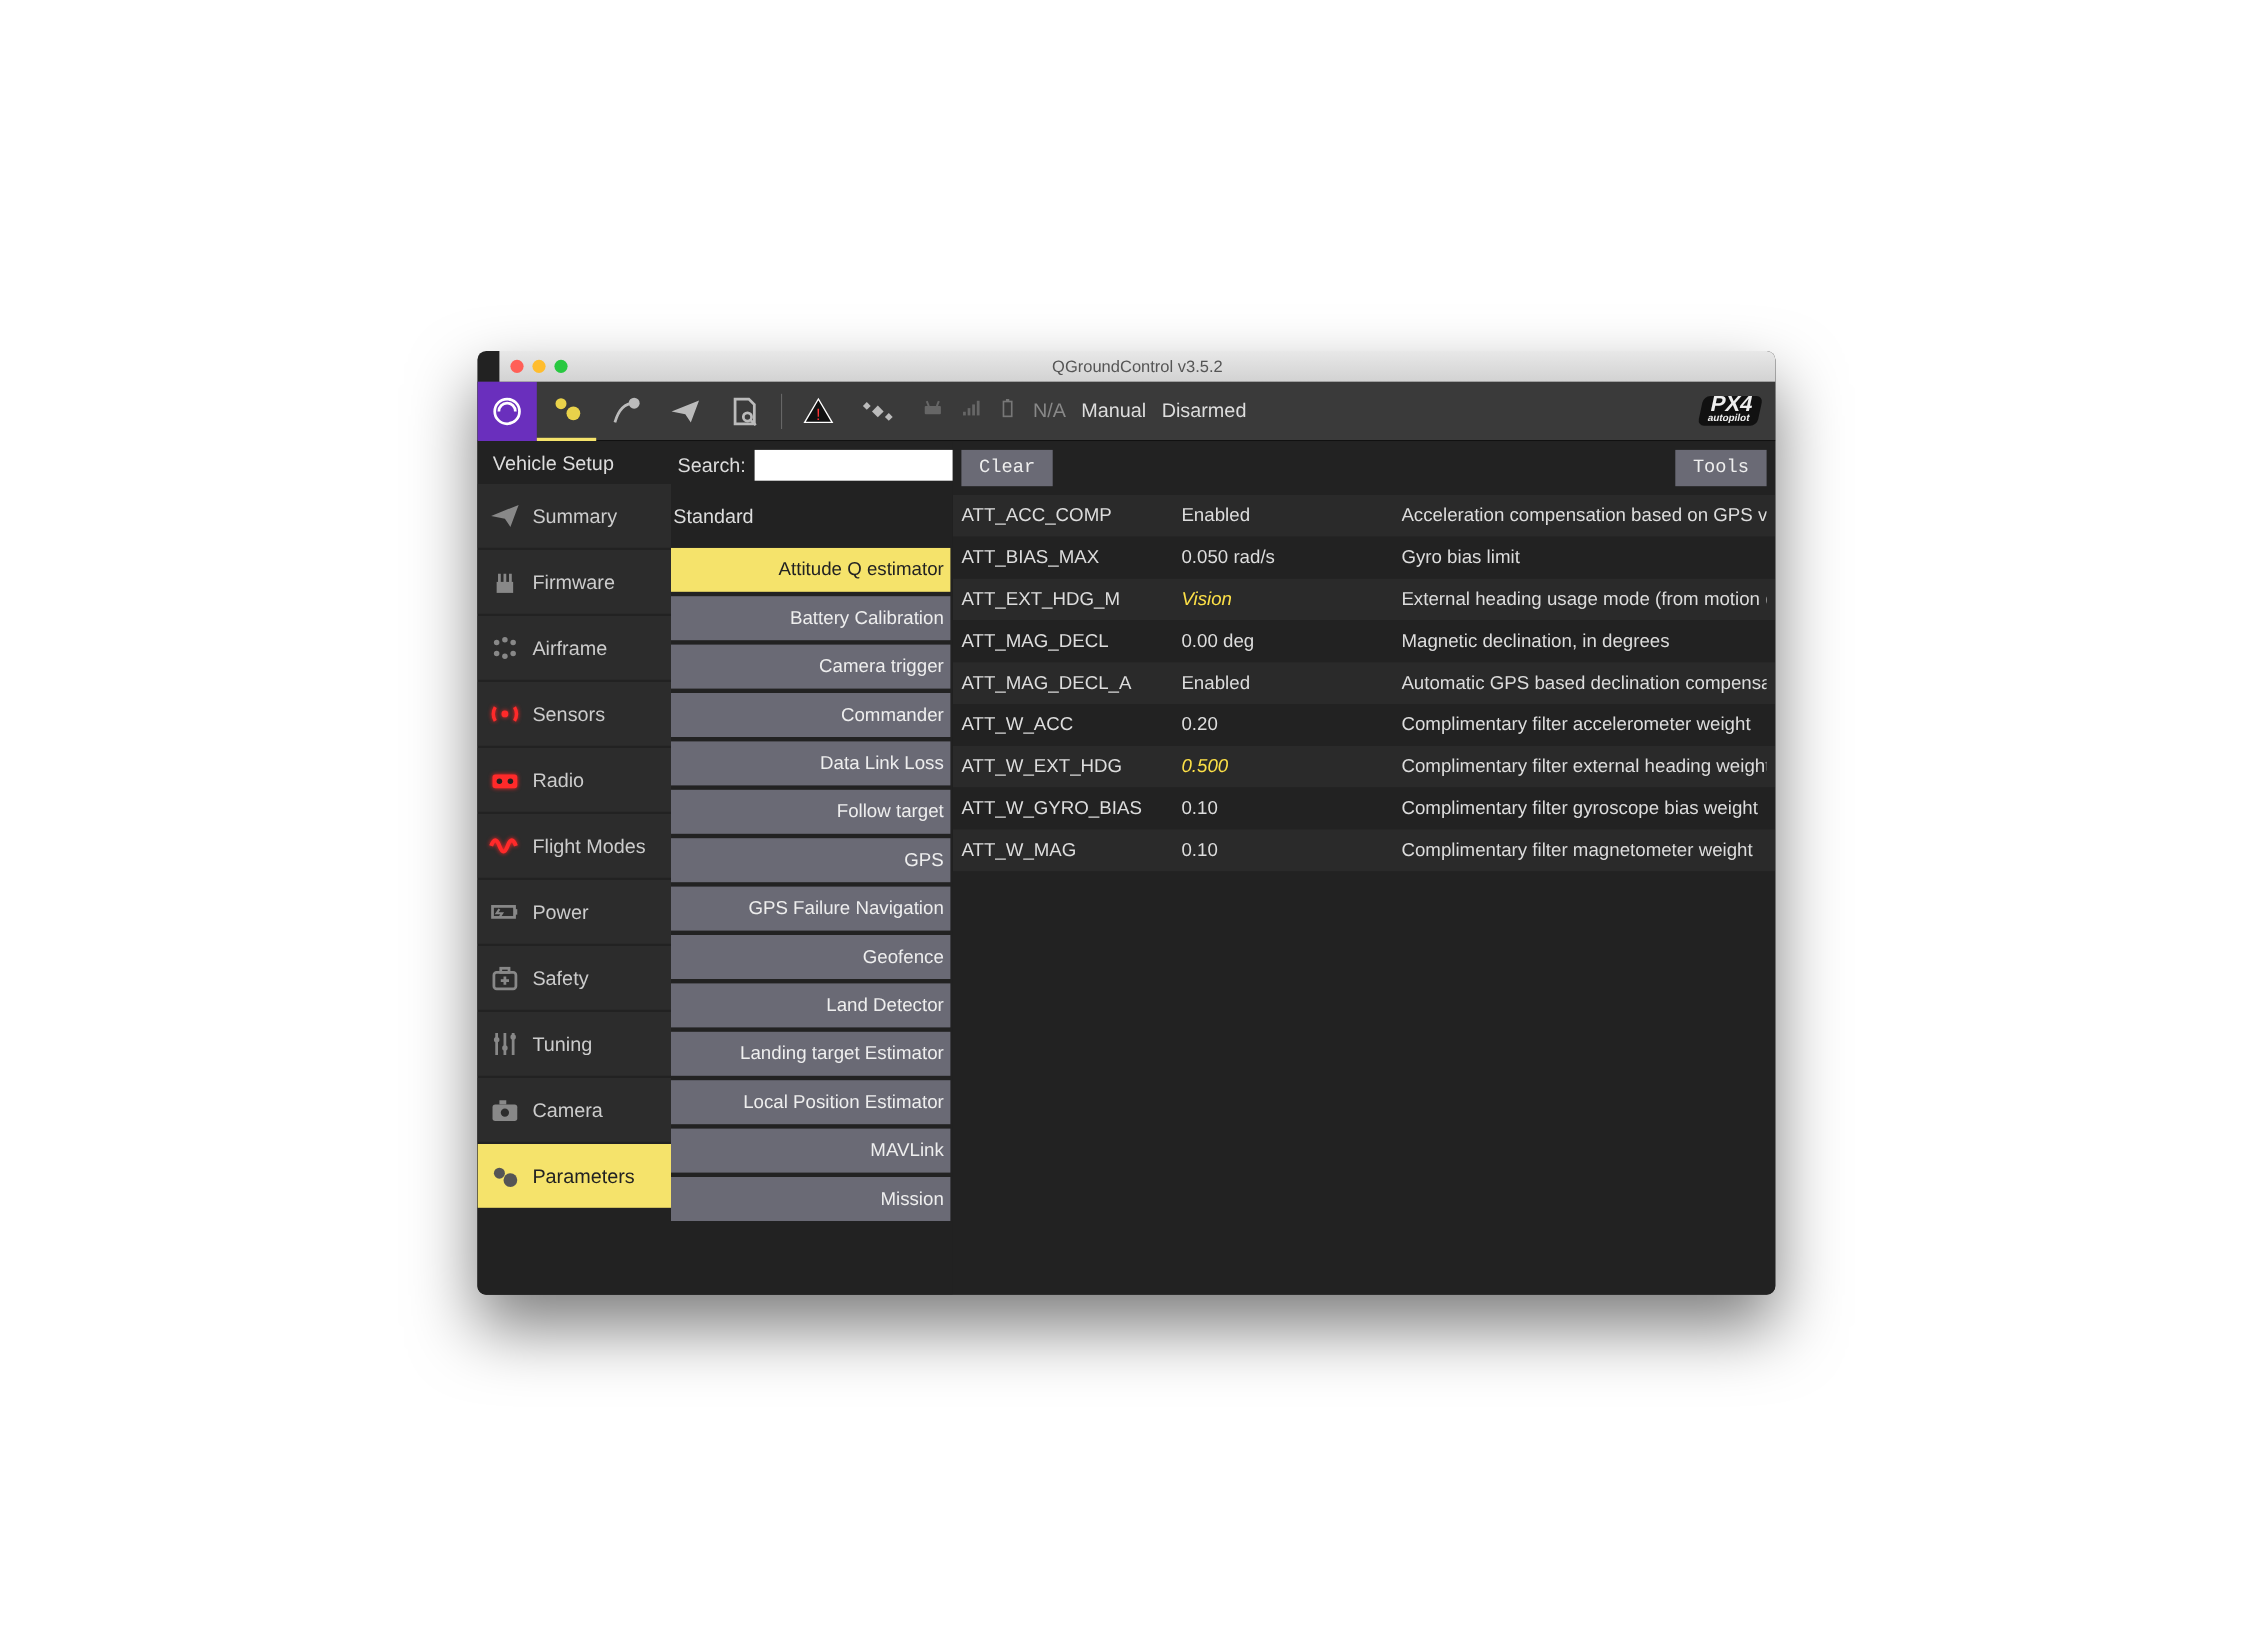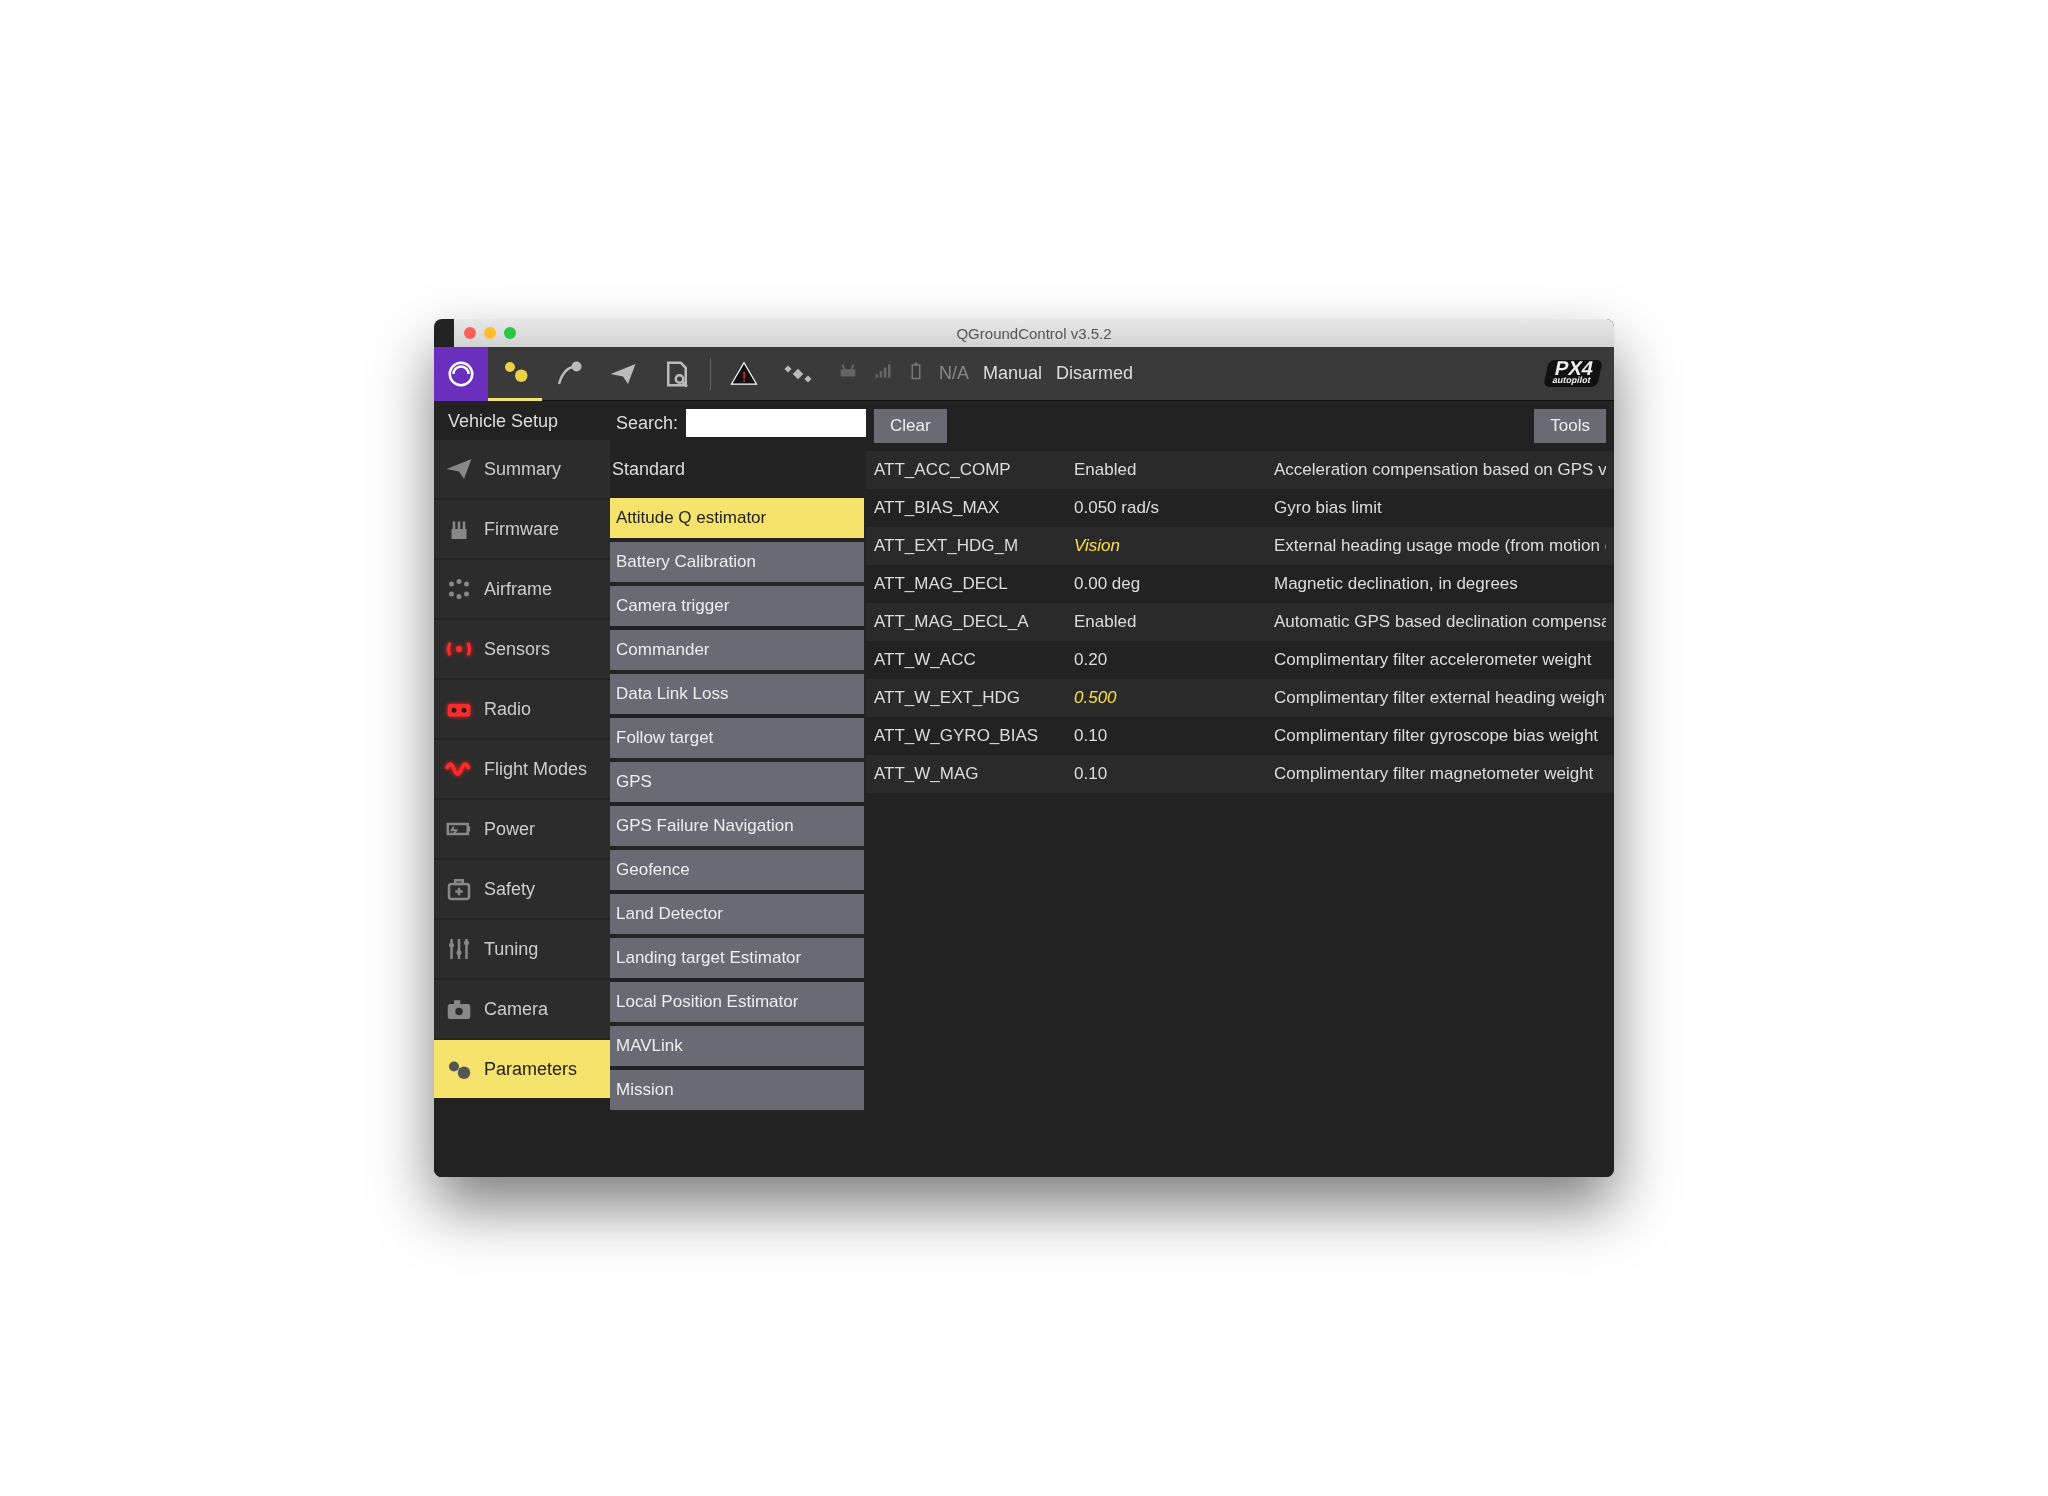--- a/index.html
+++ b/index.html
@@ -80,31 +80,32 @@
   
   .cats { width: 256px; background:#222; display:flex; flex-direction:column; overflow:hidden;gap:10px; }
   .searchbar { display:flex; align-items:center; gap:8px; padding:8px 6px; }
   .searchbar label { color:#ddd; }
   .searchbar input {
     flex:1; height:28px; background:#fff; border:none; padding:0 6px; font-size:15px;
   }
   .cat-header { color:#ddd; padding:4px 4px 8px 2px; font-size:18px; }
   .cat-list { flex:1; overflow-y:auto; padding-right:2px; }
   .cat-item {
-    background:#6a6a75; color:#eee; text-align:left;
+    background:#6a6a75; color:#eee; text-align:right;
     padding:10px 6px; margin-bottom:4px; font-size:17px;
   }
   .cat-item.active { background:#f5e36b; color:#222; }
 
   
   .params { flex:1; display:flex; flex-direction:column; overflow:hidden; }
   .params-top { display:flex; align-items:center; gap:8px; padding:8px 8px; }
   .btn {
     background:#6a6a75; color:#eee; border:none; padding:7px 16px; font-size:17px;
     cursor:pointer;
+    font-family:Liberation Mono, monospace;
   }
   .params-top .spacer { flex:1; }
   .param-table { flex:1; overflow-y:auto; }
   .prow {
     display:grid;
     grid-template-columns: 200px 200px 1fr;
     padding:9px 8px; color:#ddd; font-size:17px;
     white-space:nowrap; overflow:hidden;
   }
   .prow:nth-child(odd){ background:#2a2a2a; }

